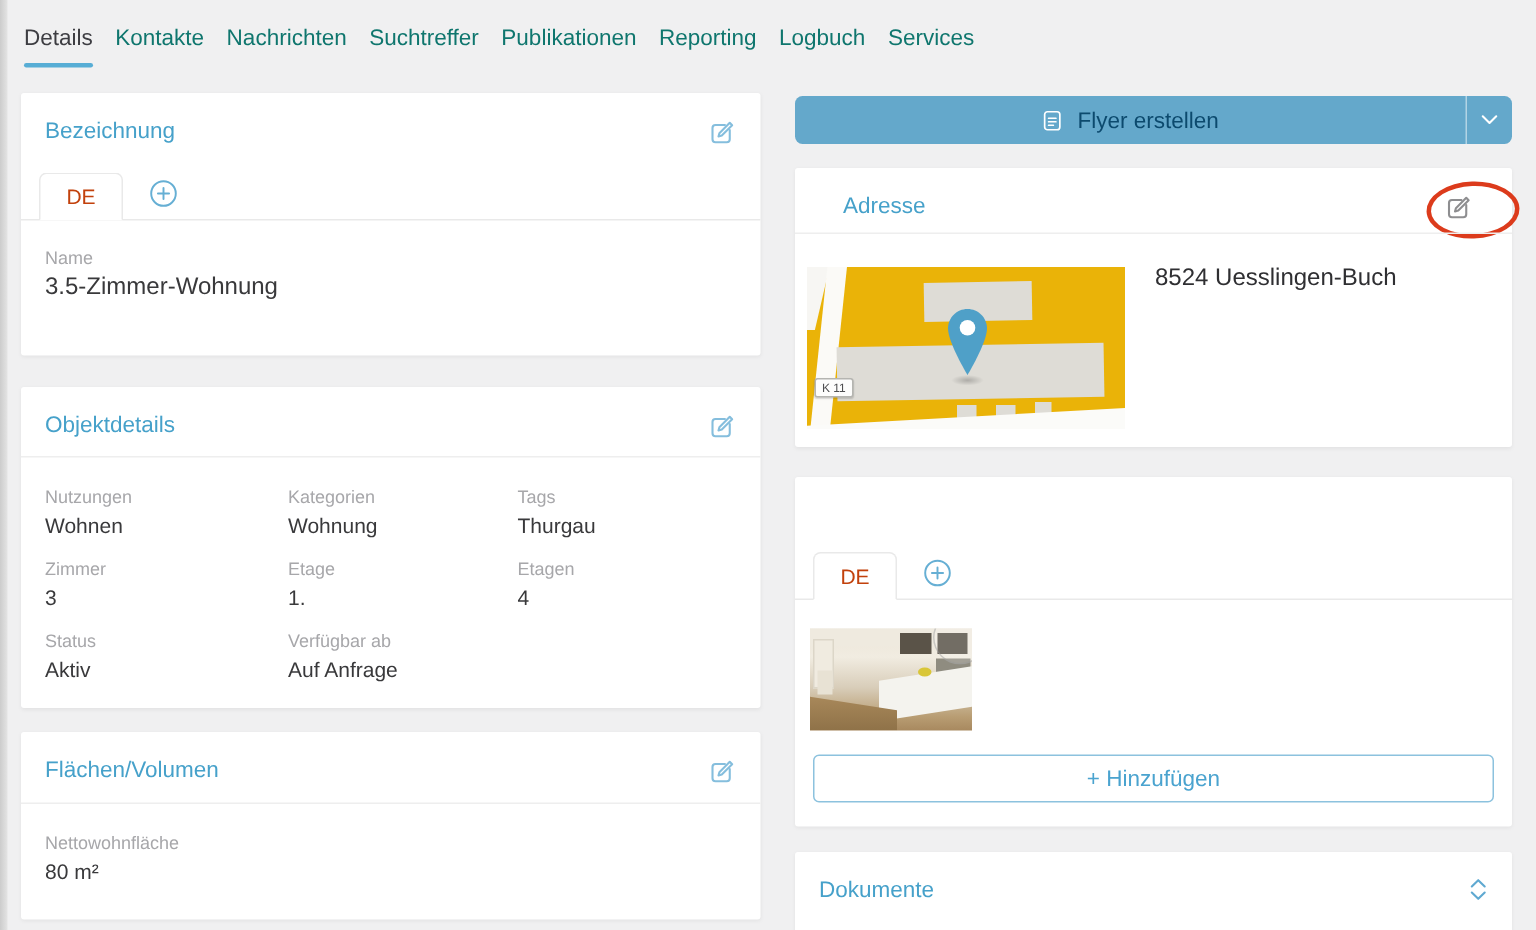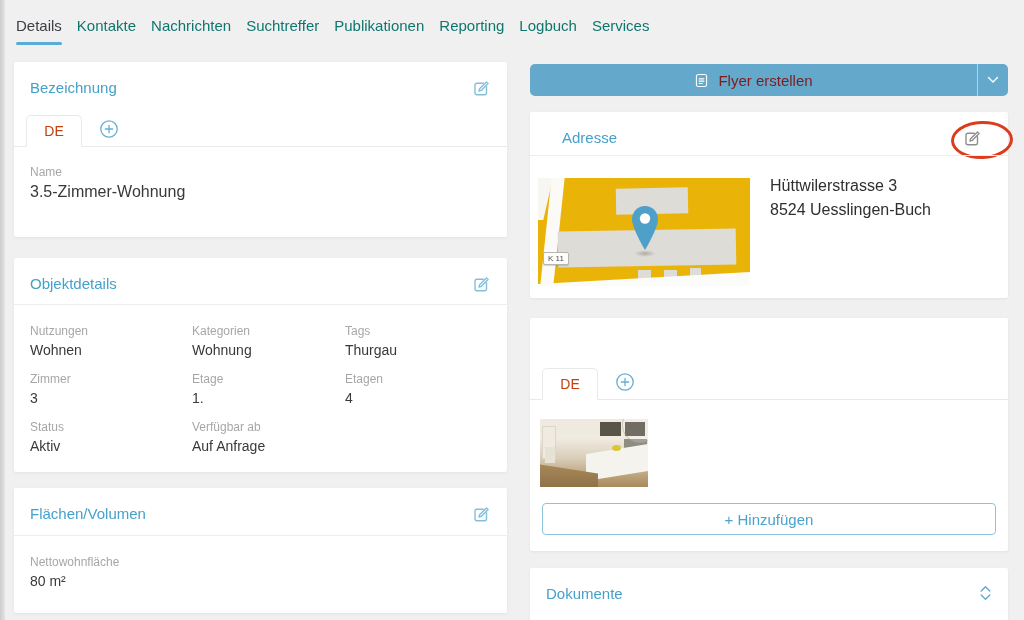--- a/index.html
+++ b/index.html
@@ -58,21 +58,21 @@
   
   .obj-grid {
     position:absolute; left:16px; right:16px; top:66px;
     display:grid; grid-template-columns:162px 153px 1fr; row-gap:14px;
   }
 
   
   .flyer-btn {
     position:absolute; left:530px; top:64px; width:478px; height:32px;
     background:#64a8cb; border-radius:5px; display:flex; cursor:pointer;
-    color:#7f1d1d;
+    color:#0c4a6e;
   }
   .flyer-main { flex:1; display:flex; align-items:center; justify-content:center; gap:9px; font-size:15px; }
   .flyer-sep { width:1px; background:rgba(255,255,255,0.5); margin:0; }
   .flyer-caret { width:30px; display:flex; align-items:center; justify-content:center; }
 
   
   .map {
     position:absolute; left:8px; top:66px; width:212px; height:108px;
     background:#eab308; overflow:hidden; cursor:pointer;
   }
@@ -293,21 +293,20 @@
     <div class="pin-shadow"></div>
     <div class="map-pin">
       <svg width="32" height="50" viewBox="0 0 32 50">
         <path d="M16 2C8.8 2 3 7.8 3 15c0 9.5 13 31 13 31s13-21.5 13-31C29 7.8 23.2 2 16 2z" fill="#4fa0c8"></path>
         <circle cx="16" cy="14.5" r="5.2" fill="#fff"></circle>
       </svg>
     </div>
   </div>
 
   <div class="address-block">
-    <div>Hüttwilerstrasse 3</div>
     <div>8524 Uesslingen-Buch</div>
   </div>
 </div>
 
 <div class="card" style="left:530px; top:318px; width:478px; height:233px;">
   <div class="tab-strip" style="top:50px;">
     <div class="tab">
         <span>DE</span>
       </div>
     <span class="tab-add">

